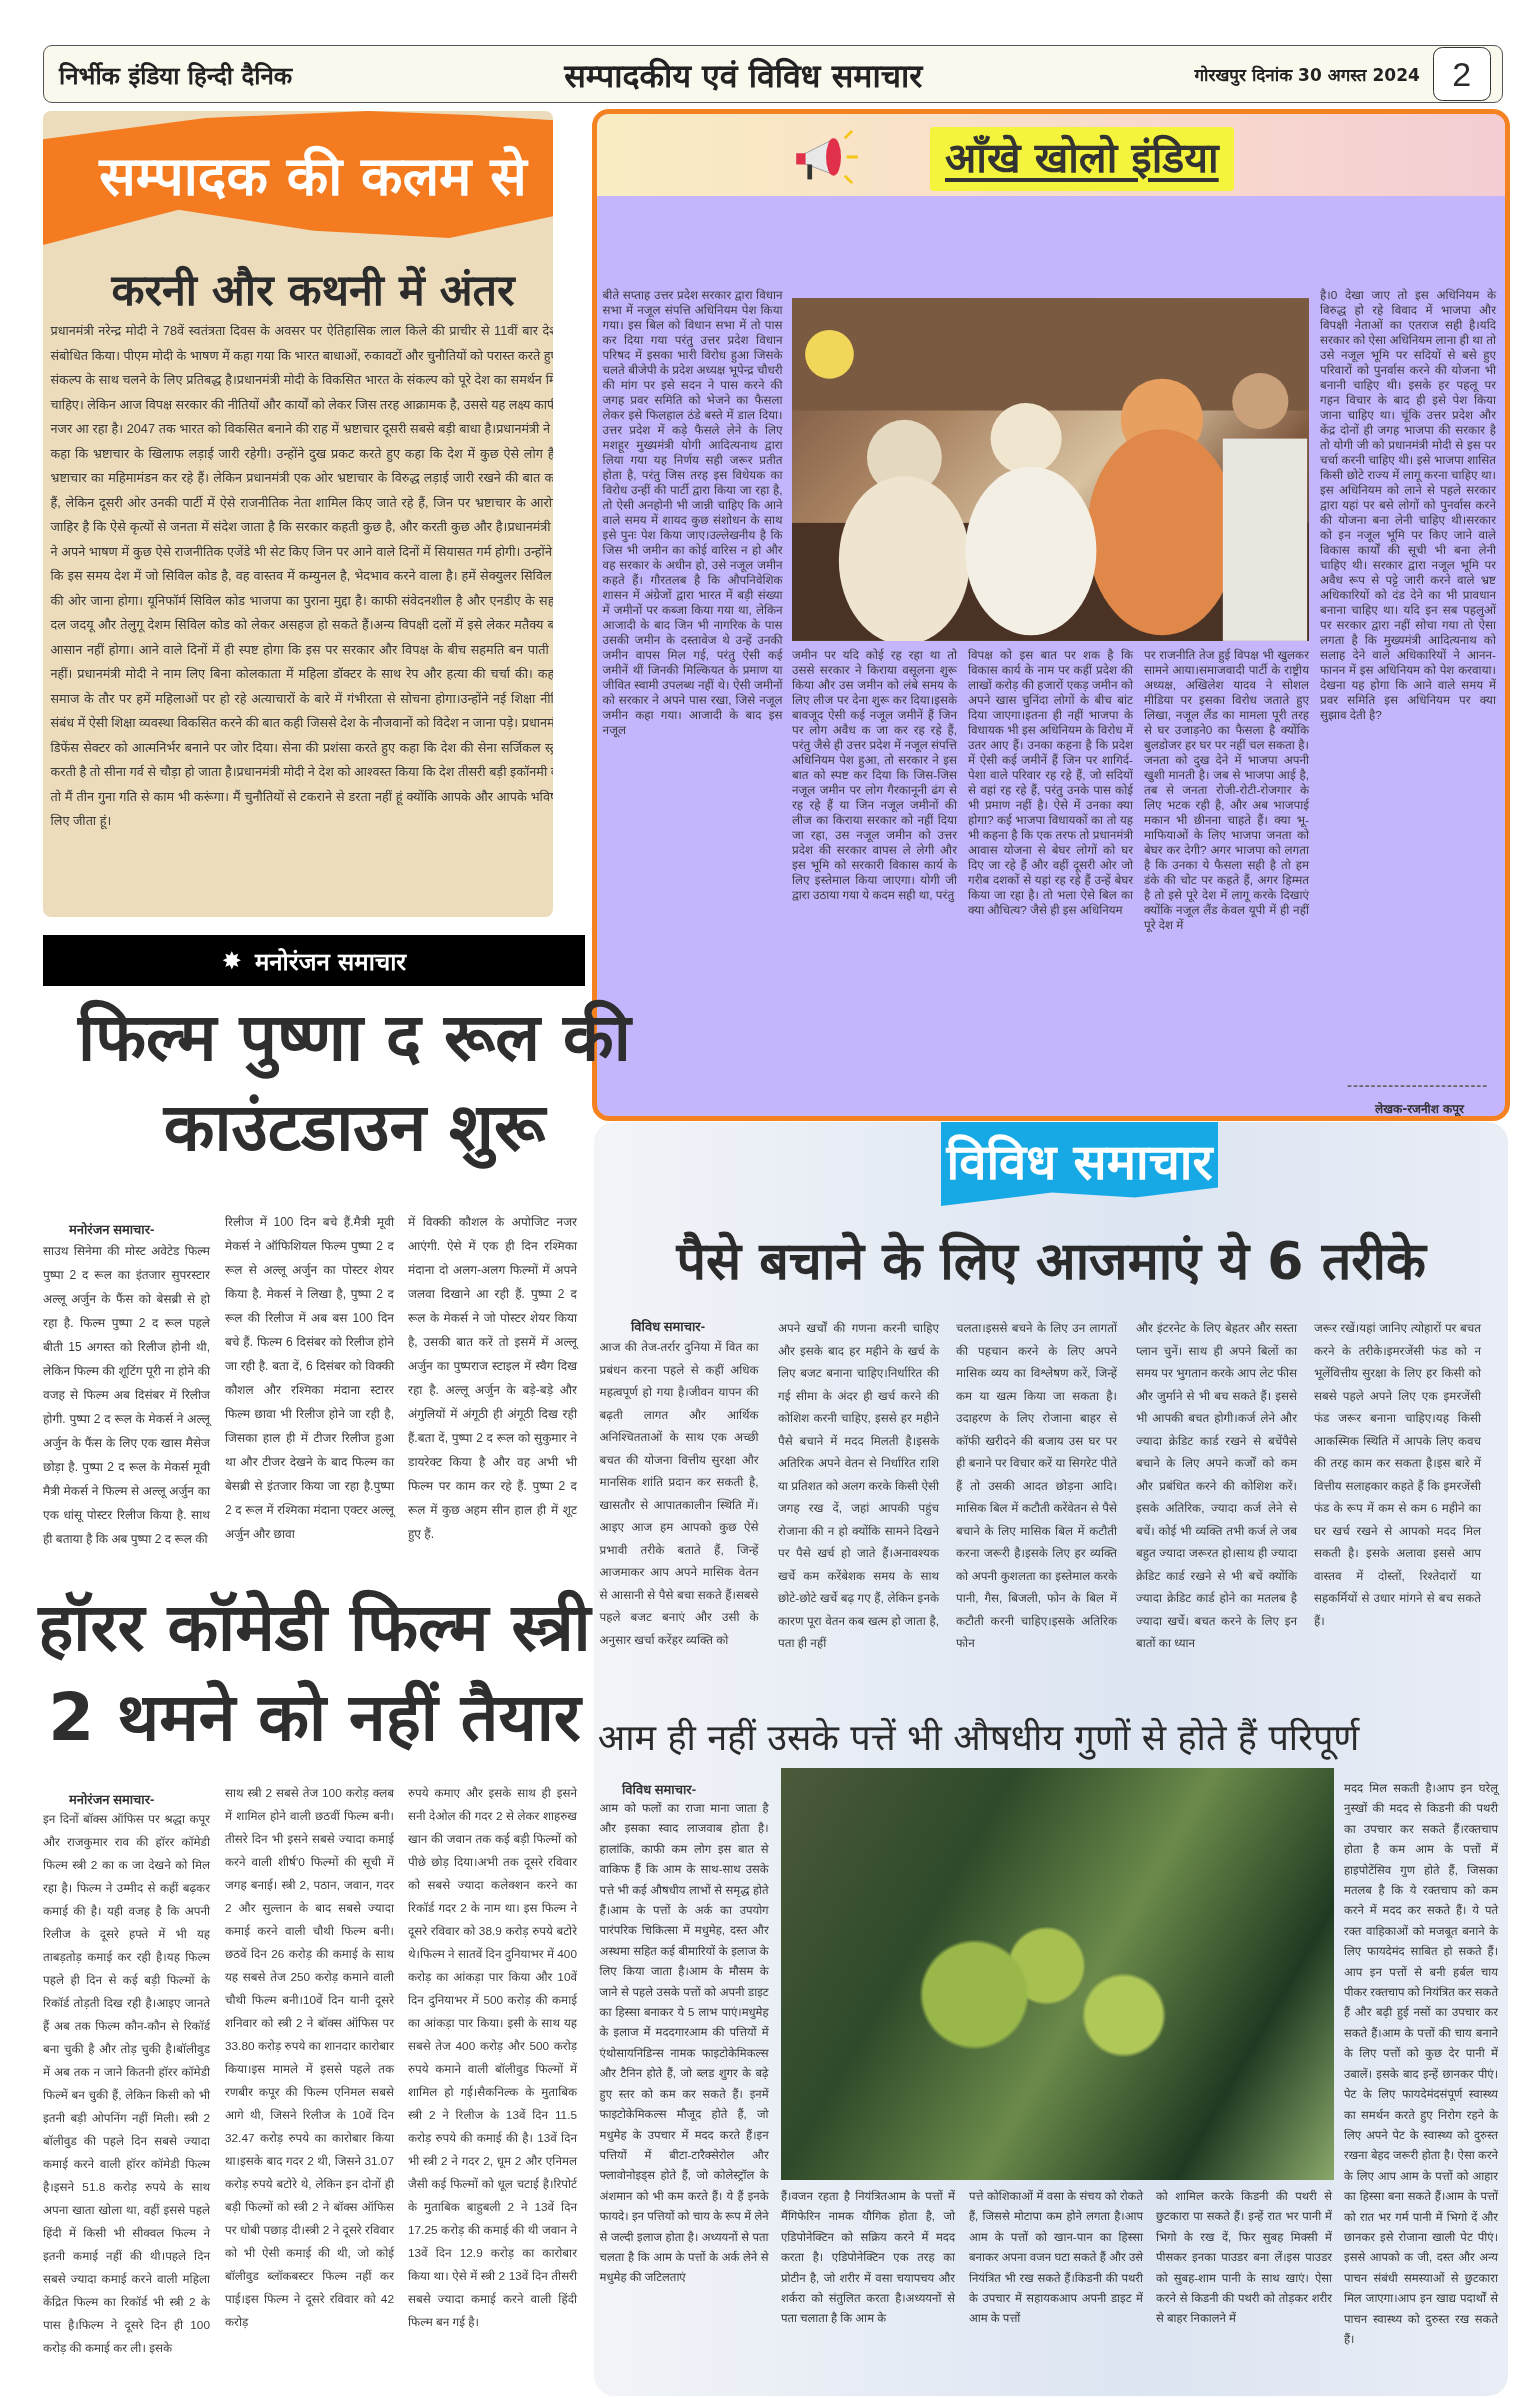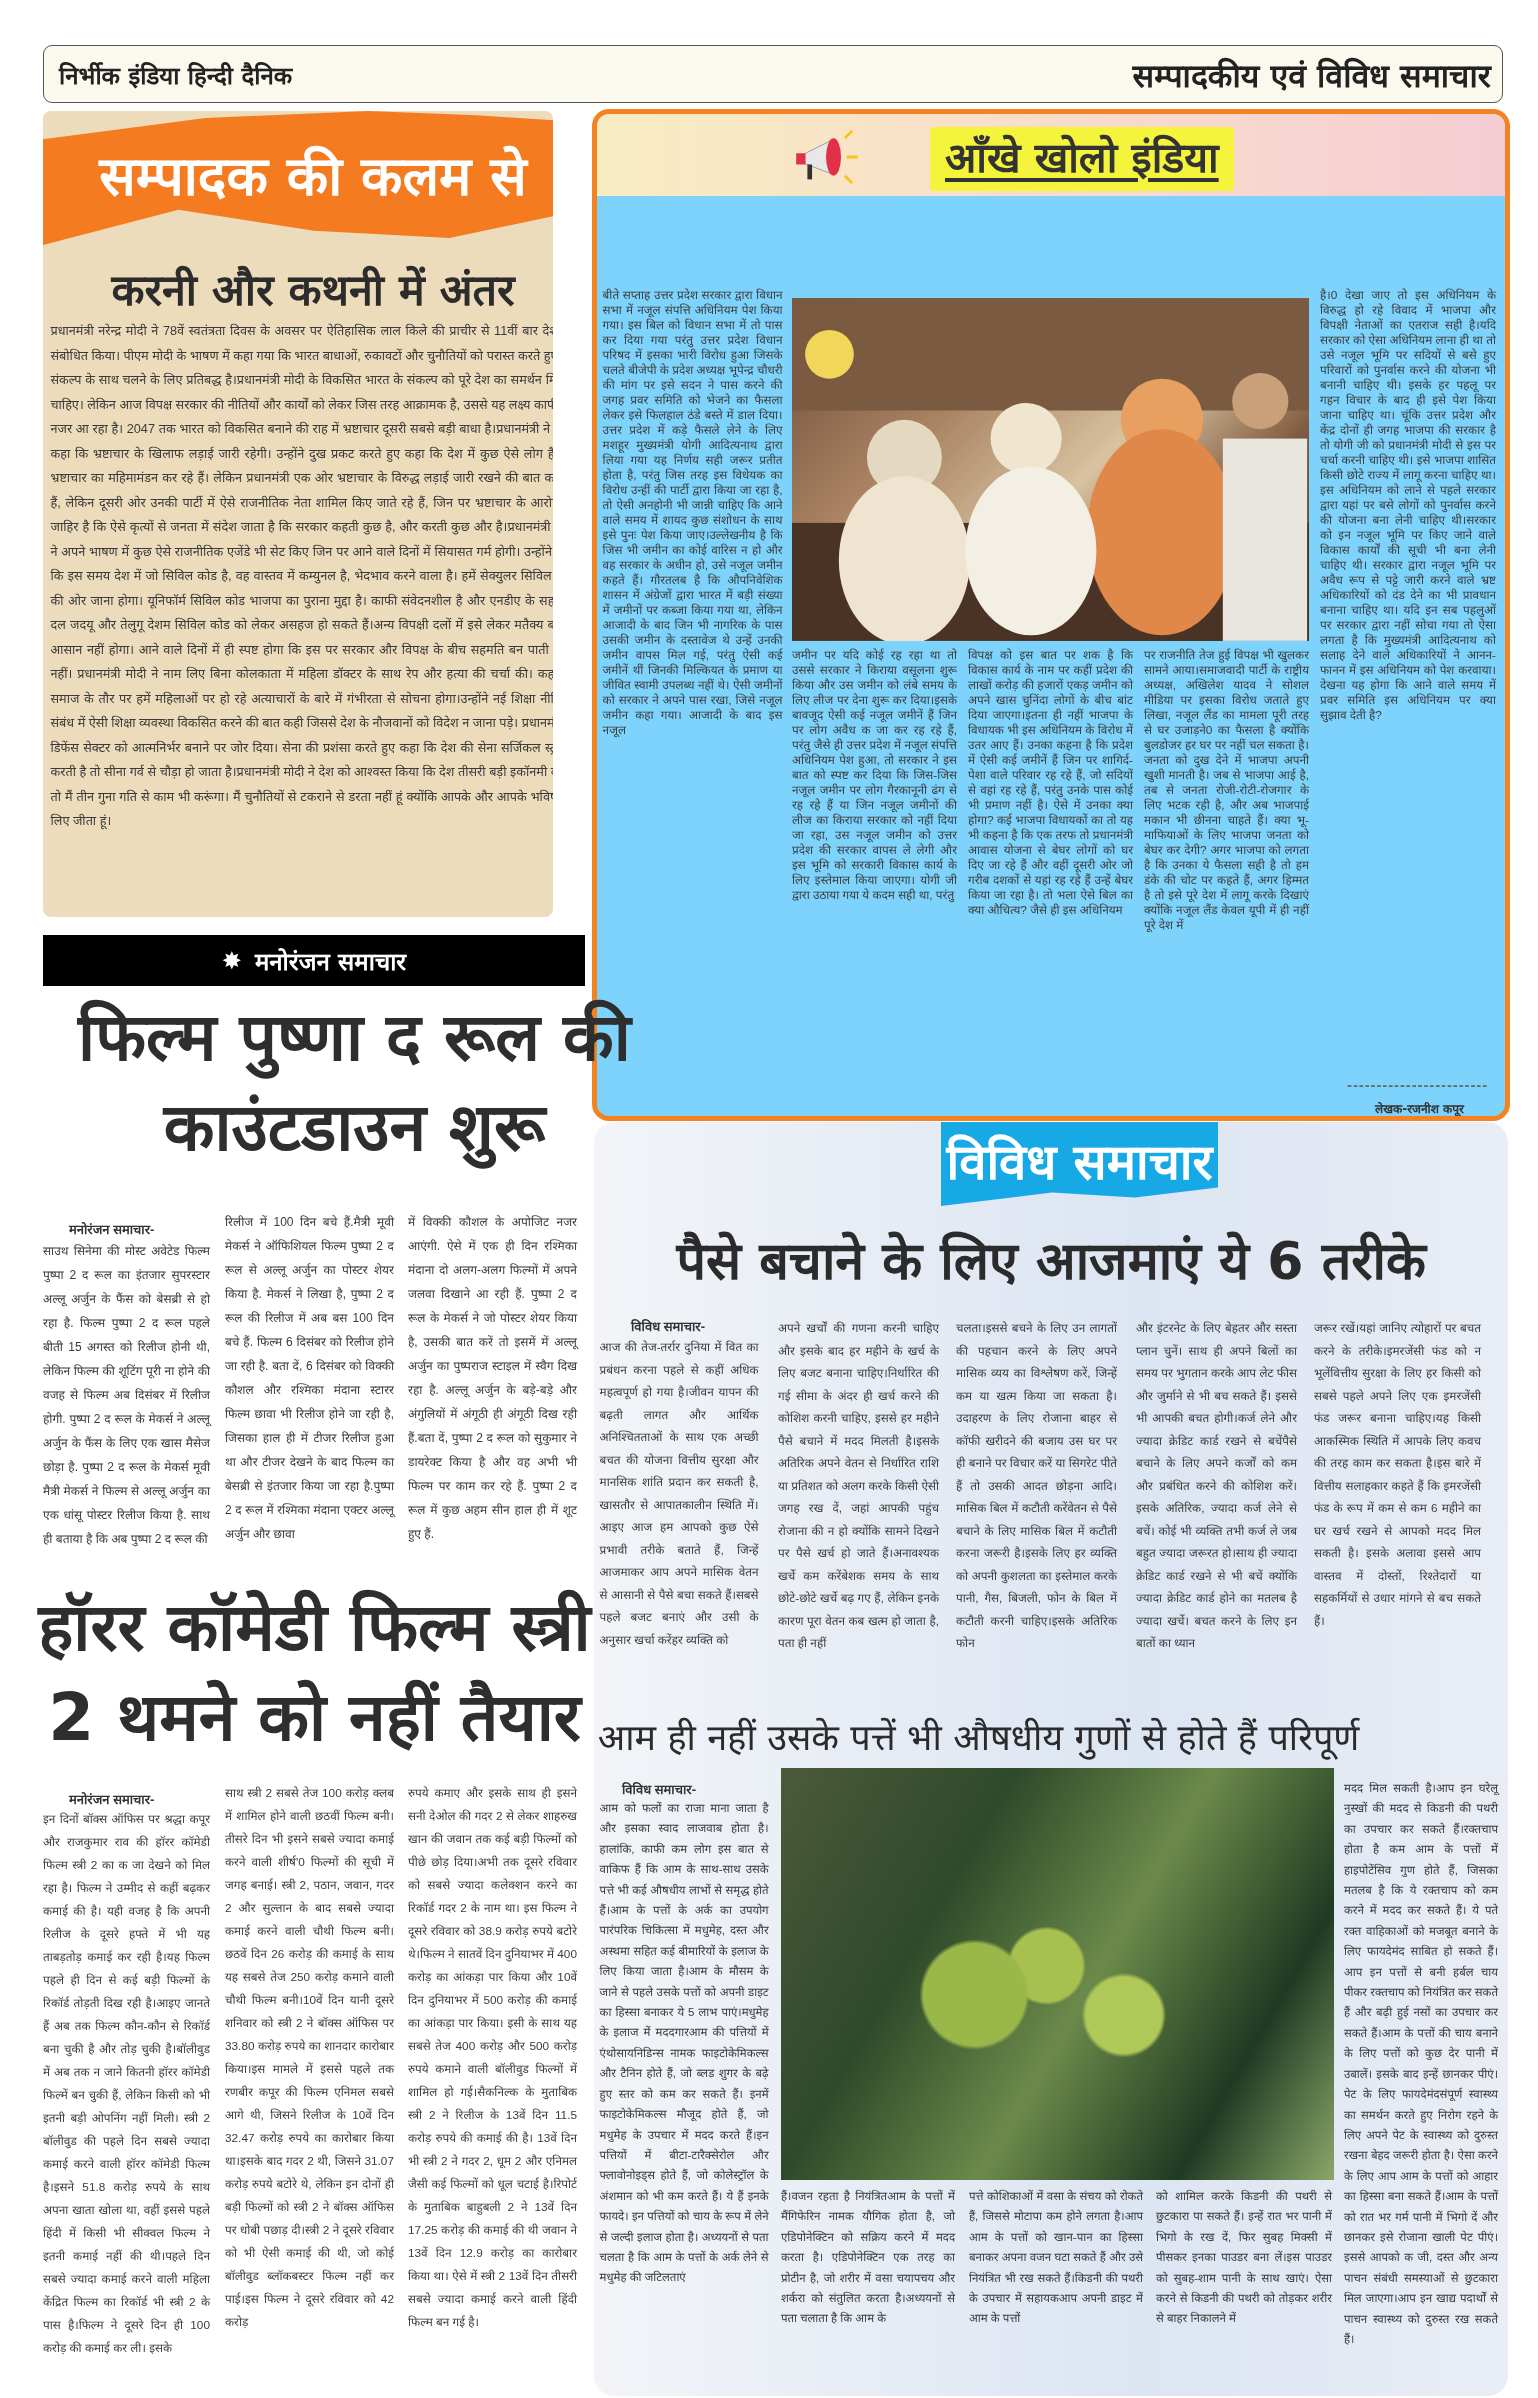--- a/index.html
+++ b/index.html
@@ -11,21 +11,21 @@
 .mh-right{display:flex;align-items:center;gap:13px}
 .mh-date{font-size:17px;font-weight:bold;color:#222}
 .mh-page{width:58px;height:54px;border:1.9px solid #333;border-radius:9.4px;display:flex;align-items:center;justify-content:center;font-size:34px;background:#fff;font-family:"Liberation Sans",sans-serif}
 
 .editorial{position:absolute;left:43px;top:111px;width:510px;height:806px;background:#ecdcbb;border-radius:8px;overflow:hidden}
 .ed-banner{position:absolute;left:0;top:0;width:542px;height:141px;background:#f47b20;clip-path:polygon(0 20%,30% 5%,60% 0,80% 3%,100% 8%,100% 70%,75% 90%,50% 85%,25% 70%,0 95%)}
 .ed-banner-text{position:absolute;left:7.5px;top:26px;width:525px;text-align:center;color:#fff;font-size:54px;font-weight:bold;white-space:nowrap}
 .ed-headline{position:absolute;left:7.5px;top:148px;width:525px;text-align:center;font-size:43px;font-weight:bold;color:#2c2c2c;white-space:nowrap}
 .ed-body{position:absolute;left:7.5px;top:208px;width:525px;font-size:12.7px;line-height:24.5px;text-align:justify;color:#3a3a3a;font-family:"Liberation Sans",sans-serif}
 
-.aankhe{position:absolute;left:592px;top:109px;width:918px;height:1012px;background:#7dd3fc;border:5.6px solid #f58220;border-radius:17px;overflow:hidden}
+.aankhe{position:absolute;left:592px;top:109px;width:918px;height:1012px;background:#c4b5fd;border:5.6px solid #f58220;border-radius:17px;overflow:hidden}
 .ak-top{position:absolute;left:0;top:0;width:100%;height:82px;background:linear-gradient(90deg,#f9ecc2,#f8d7cf 70%,#f3cdd3)}
 .ak-megaphone{position:absolute;left:197px;top:15px;width:66px;height:56px}
 .ak-label{position:absolute;left:333px;top:13px;background:#f4f43c;padding:0 15px;font-size:41px;font-weight:bold;color:#333;text-decoration:underline;text-underline-offset:5.6px;height:64px;line-height:62px;border-radius:3.7px}
 .ak-headline{position:absolute;left:3.7px;top:94px;width:899px;text-align:center;font-size:49px;font-weight:bold;color:#2b2b2b;white-space:nowrap}
 .ak-col{position:absolute;font-size:11.8px;line-height:15px;text-align:justify;color:#3b3b3b;font-family:"Liberation Sans",sans-serif}
 .ak-photo{position:absolute;left:195px;top:184px;width:517px;height:343px;overflow:hidden;background:linear-gradient(135deg,#6b4a3a,#a78160 30%,#d8c2a0 55%,#805a40 75%,#3d3a30)}
 .author{position:absolute;font-size:12px;font-weight:bold;color:#333}
 
 .enter-bar{position:absolute;left:43px;top:935px;width:542px;height:51px;background:#000;color:#fff;font-size:24px;font-weight:bold;display:flex;align-items:center;justify-content:center;gap:13px}
 .big-head{position:absolute;left:36px;width:557px;text-align:center;font-weight:bold;color:#2e2e2e;font-size:66px;line-height:90px}
@@ -39,20 +39,24 @@
 .vv-photo{position:absolute;left:187px;top:646px;width:553px;height:412px;overflow:hidden;background:radial-gradient(circle at 35% 55%,#9ab84a 0 12%,transparent 13%),radial-gradient(circle at 48% 48%,#a8c050 0 10%,transparent 11%),radial-gradient(circle at 62% 60%,#b0c857 0 9%,transparent 10%),linear-gradient(120deg,#4c5a3a,#2e4a2a 30%,#6b8a4a 55%,#1f3a22 80%,#8aa86a)}
 .vv-col{position:absolute;font-size:11.8px;line-height:22.5px;text-align:justify;color:#3b3b3b;font-family:"Liberation Sans",sans-serif}
 .vv-col2{position:absolute;font-size:11.5px;line-height:20.4px;text-align:justify;color:#3b3b3b;font-family:"Liberation Sans",sans-serif}
 </style>
 </head>
 <body>
 
 <header class="masthead">
   <span class="mh-paper">निर्भीक इंडिया हिन्दी दैनिक</span>
   <span class="mh-section">सम्पादकीय एवं विविध समाचार</span>
+  <div class="mh-right">
+    <span class="mh-date">गोरखपुर दिनांक 30 अगस्त 2024</span>
+    <span class="mh-page">2</span>
+  </div>
 </header>
 
 <section class="editorial">
   <div class="ed-banner"></div>
   <div class="ed-banner-text">सम्पादक की कलम से</div>
   <h1 class="ed-headline">करनी और कथनी में अंतर</h1>
   <p class="ed-body">प्रधानमंत्री नरेन्द्र मोदी ने 78वें स्वतंत्रता दिवस के अवसर पर ऐतिहासिक लाल किले की प्राचीर से 11वीं बार देश को संबोधित किया। पीएम मोदी के भाषण में कहा गया कि भारत बाधाओं, रुकावटों और चुनौतियों को परास्त करते हुए नये संकल्प के साथ चलने के लिए प्रतिबद्ध है।प्रधानमंत्री मोदी के विकसित भारत के संकल्प को पूरे देश का समर्थन मिलना चाहिए। लेकिन आज विपक्ष सरकार की नीतियों और कार्यों को लेकर जिस तरह आक्रामक है, उससे यह लक्ष्य काफी दूर नजर आ रहा है। 2047 तक भारत को विकसित बनाने की राह में भ्रष्टाचार दूसरी सबसे बड़ी बाधा है।प्रधानमंत्री ने साफ कहा कि भ्रष्टाचार के खिलाफ लड़ाई जारी रहेगी। उन्होंने दुख प्रकट करते हुए कहा कि देश में कुछ ऐसे लोग हैं, जो भ्रष्टाचार का महिमामंडन कर रहे हैं। लेकिन प्रधानमंत्री एक ओर भ्रष्टाचार के विरुद्ध लड़ाई जारी रखने की बात कर रहे हैं, लेकिन दूसरी ओर उनकी पार्टी में ऐसे राजनीतिक नेता शामिल किए जाते रहे हैं, जिन पर भ्रष्टाचार के आरोप हैं। जाहिर है कि ऐसे कृत्यों से जनता में संदेश जाता है कि सरकार कहती कुछ है, और करती कुछ और है।प्रधानमंत्री मोदी ने अपने भाषण में कुछ ऐसे राजनीतिक एजेंडे भी सेट किए जिन पर आने वाले दिनों में सियासत गर्म होगी। उन्होंने कहा कि इस समय देश में जो सिविल कोड है, वह वास्तव में कम्युनल है, भेदभाव करने वाला है। हमें सेक्युलर सिविल कोड की ओर जाना होगा। यूनिफॉर्म सिविल कोड भाजपा का पुराना मुद्दा है। काफी संवेदनशील है और एनडीए के सहयोगी दल जदयू और तेलुगू देशम सिविल कोड को लेकर असहज हो सकते हैं।अन्य विपक्षी दलों में इसे लेकर मतैक्य बनाना आसान नहीं होगा। आने वाले दिनों में ही स्पष्ट होगा कि इस पर सरकार और विपक्ष के बीच सहमति बन पाती है या नहीं। प्रधानमंत्री मोदी ने नाम लिए बिना कोलकाता में महिला डॉक्टर के साथ रेप और हत्या की चर्चा की। कहा कि समाज के तौर पर हमें महिलाओं पर हो रहे अत्याचारों के बारे में गंभीरता से सोचना होगा।उन्होंने नई शिक्षा नीति के संबंध में ऐसी शिक्षा व्यवस्था विकसित करने की बात कही जिससे देश के नौजवानों को विदेश न जाना पड़े। प्रधानमंत्री ने डिफेंस सेक्टर को आत्मनिर्भर बनाने पर जोर दिया। सेना की प्रशंसा करते हुए कहा कि देश की सेना सर्जिकल स्ट्राइक करती है तो सीना गर्व से चौड़ा हो जाता है।प्रधानमंत्री मोदी ने देश को आश्वस्त किया कि देश तीसरी बड़ी इकॉनमी बनेगा तो मैं तीन गुना गति से काम भी करूंगा। मैं चुनौतियों से टकराने से डरता नहीं हूं क्योंकि आपके और आपके भविष्य के लिए जीता हूं।</p>
 </section>
 
 <section class="aankhe">

